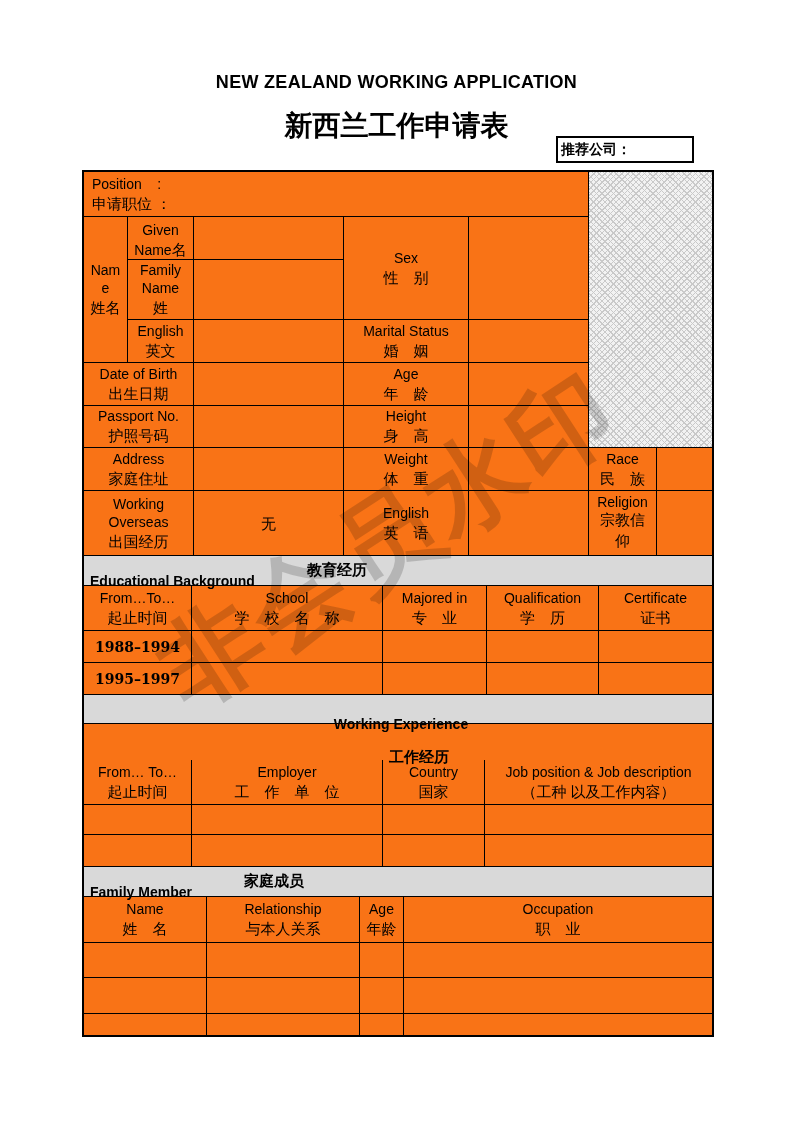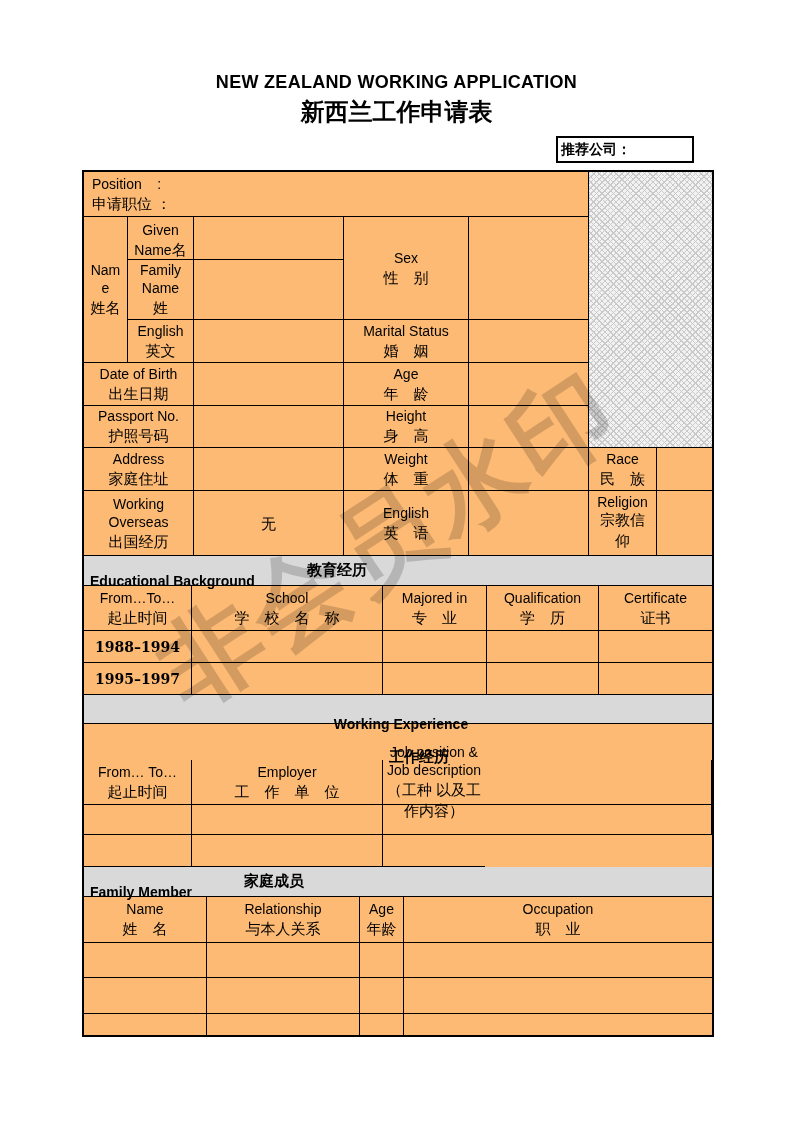--- a/index.html
+++ b/index.html
@@ -8,39 +8,39 @@
     --photo-hatch:#c9c9c9;
   }
   html,body{margin:0;padding:0;background:#fff;}
   .page{
     position:relative;width:793px;height:1122px;background:#fff;
     font-family:"Liberation Sans",sans-serif;color:#000;overflow:hidden;
   }
   
   .titles{position:absolute;left:0;top:72px;width:793px;text-align:center;}
   .title{font-size:18px;font-weight:bold;letter-spacing:.3px;}
-  .subtitle{font-size:24px;font-weight:bold;margin-top:3px;}
+  .subtitle{font-size:28px;font-weight:bold;margin-top:14px;}
   
   .referral{
     position:absolute;left:556px;top:136px;width:138px;height:27px;
     border:2px solid var(--table-border);box-sizing:border-box;background:#fff;
     display:flex;align-items:center;padding-left:3px;
     font-size:14px;font-weight:bold;
   }
   
   .watermark{
     position:absolute;left:170px;top:628px;z-index:5;pointer-events:none;
     font-size:100px;line-height:105px;font-weight:bold;letter-spacing:4px;
     color:#000;opacity:.16;white-space:nowrap;
     transform:rotate(-33deg);transform-origin:0 50%;
   }
   
   .doc-table{
     position:absolute;left:82px;top:170px;width:632px;
-    border:2px solid var(--table-border);box-sizing:border-box;background:#fdba74;
+    border:2px solid var(--table-border);box-sizing:border-box;background:#f97316;
   }
   .grid{display:grid;}
   .top-grid{grid-template-columns:44px 66px 150px 125px 120px 68px 55px;
             grid-template-rows:45px 43px 60px 43px 43px 42px 43px 65px;}
   .edu-grid{grid-template-columns:108px 191px 104px 112px 113px;
             grid-template-rows:45px 32px 32px;}
   .work-grid{grid-template-columns:108px 191px 102px 227px;
              grid-template-rows:45px 30px 32px;margin-top:36px;}
   .family-grid{grid-template-columns:123px 153px 44px 308px;
                grid-template-rows:46px 35px 36px 21px;}
@@ -238,20 +238,24 @@
     </div>
     <div class="grid work-grid">
       <div class="cell">
         <span class="en">From… To…</span>
         <span class="zh">起止时间</span>
       </div>
       <div class="cell">
         <span class="en">Employer</span>
         <span class="zh">工　作　单　位</span>
       </div>
+      <div class="cell">
+        <span class="en">Country</span>
+        <span class="zh">国家</span>
+      </div>
       <div class="cell no-br">
         <span class="en">Job position &amp; Job description</span>
         <span class="zh">（工种 以及工作内容）</span>
       </div>
 
       <div class="cell"></div>
       <div class="cell"></div>
       <div class="cell"></div>
       <div class="cell no-br"></div>
 

